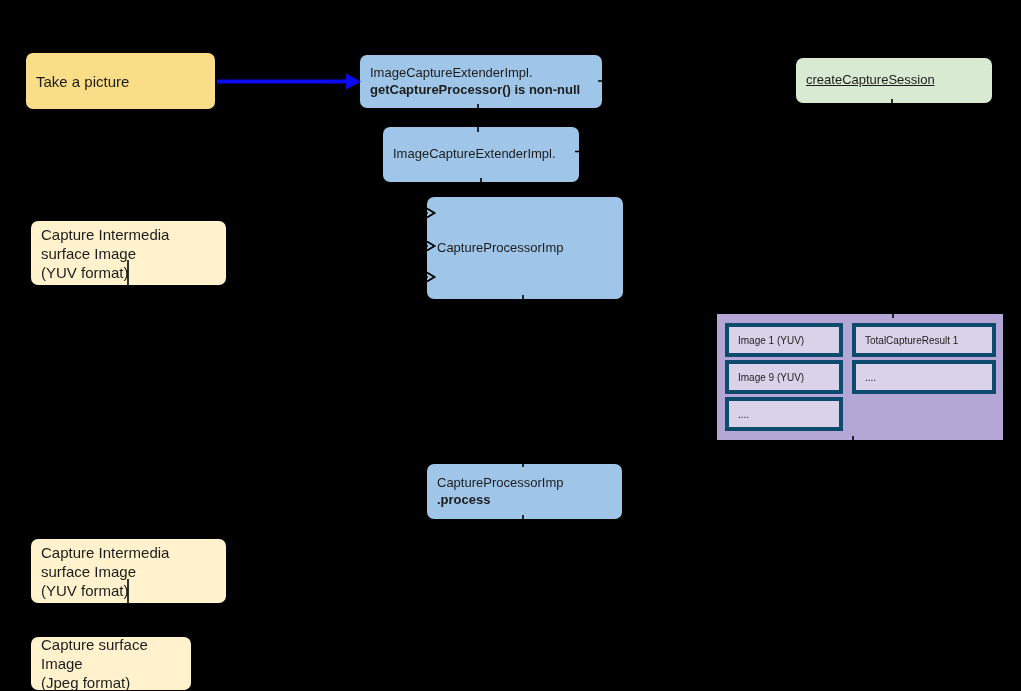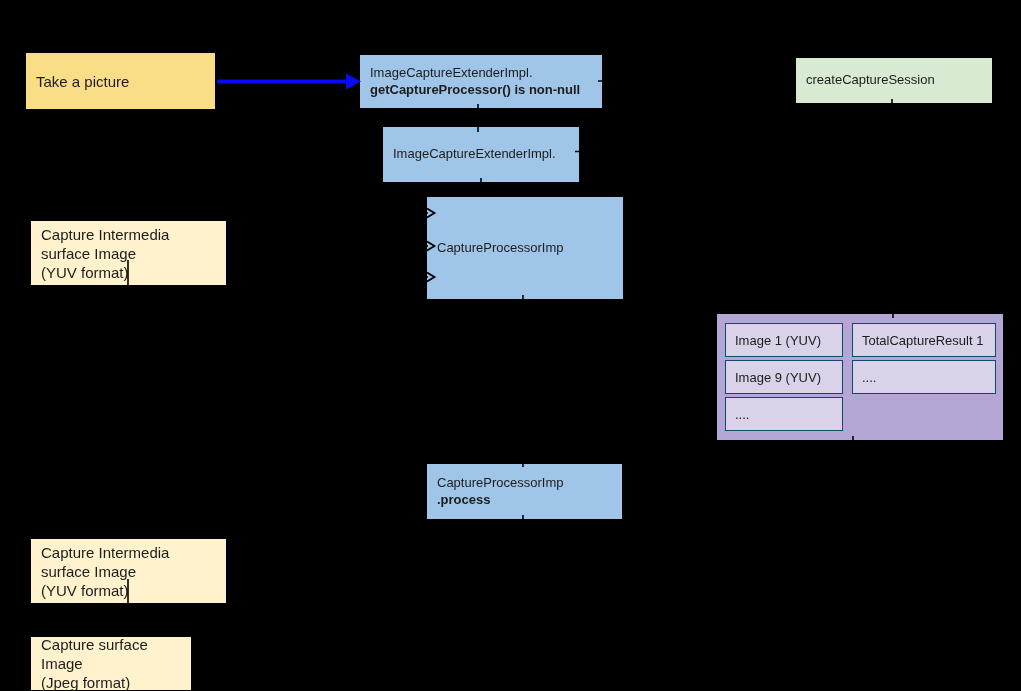--- a/index.html
+++ b/index.html
@@ -11,29 +11,30 @@
     overflow:hidden;
   }
   .box{
     position:absolute;
     box-sizing:border-box;
     display:flex;
     flex-direction:column;
     justify-content:center;
     padding-left:10px;
     color:var(--text,#1c1c1c);
+    border-radius:7px;
   }
   .box .ln{display:block;}
   .bold{font-weight:bold;}
   .fs15{font-size:15px;line-height:19px;}
   .fs13{font-size:13px;line-height:16.5px;}
   .gold{background:var(--gold-box,#fadd87);}
   .pale{background:var(--pale-yellow-box,#fff2cc);margin-top:20px;}
   .blue{background:var(--blue-box,#9fc5e8);}
-  .green{background:var(--green-box,#d9ead3);}
+  .green{background:var(--green-box,#d9ead3);text-decoration:underline;}
 
   #take-picture{left:26px;top:53px;width:189px;height:56px;}
   #extender-processor{left:360px;top:55px;width:242px;height:53px;}
   #extender-stages{left:383px;top:127px;width:196px;height:55px;}
   #create-capture-session{left:796px;top:58px;width:196px;height:45px;}
   #capture-burst{left:798px;top:127px;width:191px;height:55px;}
   #intermedia-top{left:31px;top:201px;width:195px;height:64px;}
   #capture-processor{left:427px;top:197px;width:196px;height:102px;}
   #processor-process{left:427px;top:464px;width:195px;height:55px;}
   #intermedia-bottom{left:31px;top:519px;width:195px;height:64px;}
@@ -44,25 +45,25 @@
     box-sizing:border-box;
     background:var(--purple-frame,#b4a7d6);
     padding:9px 7px 9px 8px;
     display:grid;
     grid-template-columns:118px 144px;
     grid-template-rows:34px 34px 34px;
     column-gap:9px;row-gap:3px;
   }
   .cell{
     background:var(--purple-cell,#d9d2e9);
-    border:1px solid #0c4a6e;
+    border:4px solid #0c4a6e;
     box-sizing:border-box;
     display:flex;align-items:center;
     padding-left:9px;
-    font-size:13px;
+    font-size:10px;
     color:var(--text,#1c1c1c);
   }
 
   #connectors{position:absolute;left:0;top:0;z-index:10;pointer-events:none;}
   .conn{stroke:var(--connector-black,#000);stroke-width:1.6;fill:none;}
   .chev{stroke:var(--connector-black,#000);stroke-width:1.8;fill:none;}
   .blue-arrow-line{stroke:var(--arrow-blue,#0b0bf2);stroke-width:4;fill:none;}
   .blue-arrow-head{fill:var(--arrow-blue,#0b0bf2);stroke:none;}
 </style>
 </head>

